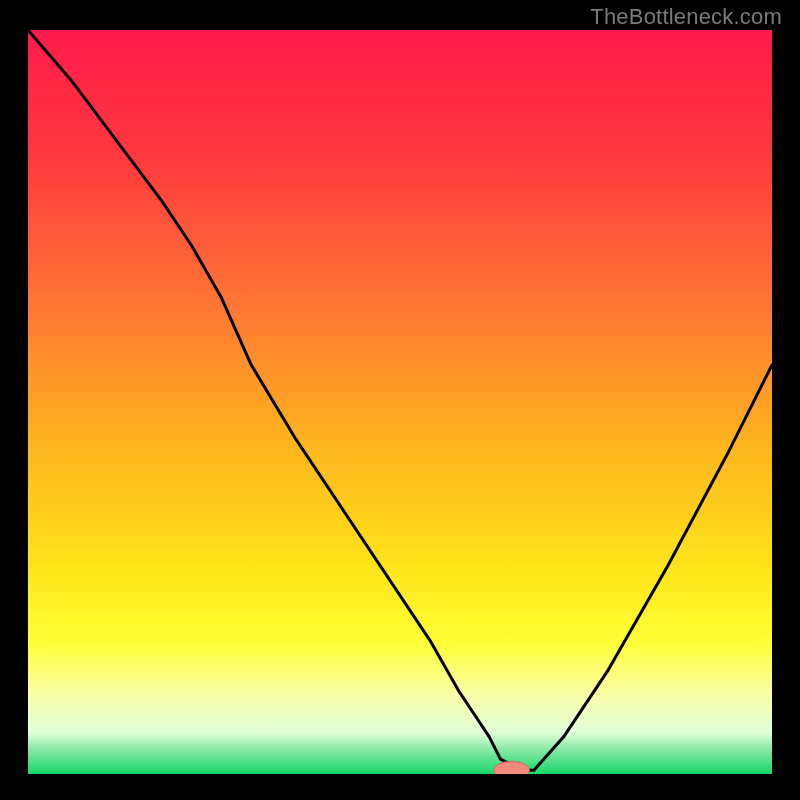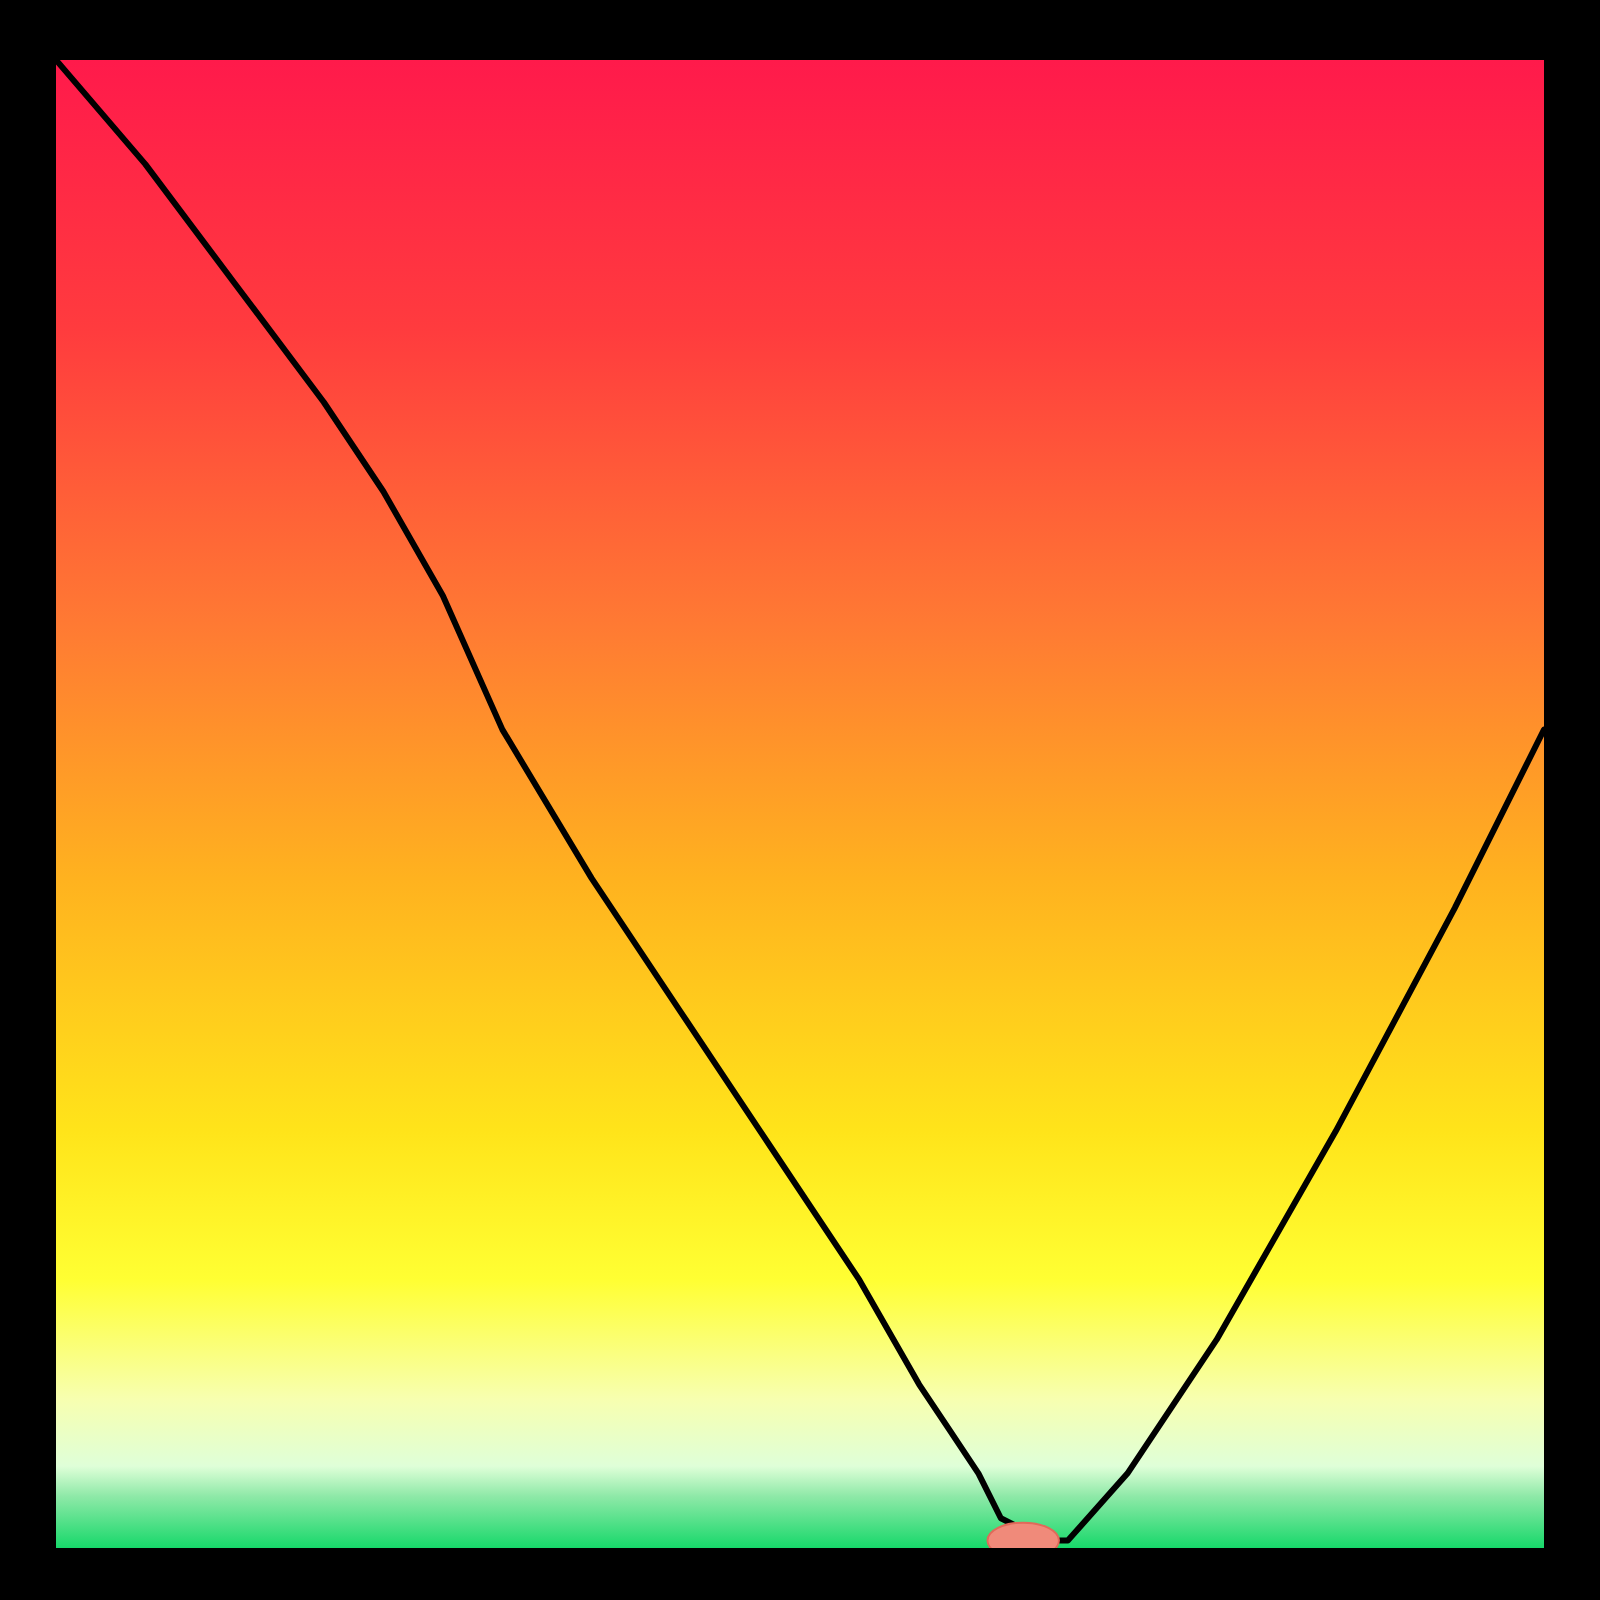--- a/index.html
+++ b/index.html
@@ -35,20 +35,21 @@
     overflow: hidden;
   }
   .plot svg {
     display: block;
   }
 </style>
 </head>
 <body>
 
 <div class="stage">
+  <div class="watermark">TheBottleneck.com</div>
 
   <div class="plot">
     <svg id="plot-svg" width="744" height="744" viewBox="0 0 744 744">
       <defs>
         <linearGradient id="bg-grad" x1="0" y1="0" x2="0" y2="1">
             <stop offset="0%" stop-color="#ff1a4b"></stop>
             <stop offset="18%" stop-color="#ff3b3e"></stop>
             <stop offset="38%" stop-color="#ff7a33"></stop>
             <stop offset="55.00000000000001%" stop-color="#ffb21f"></stop>
             <stop offset="72%" stop-color="#ffe41a"></stop>

